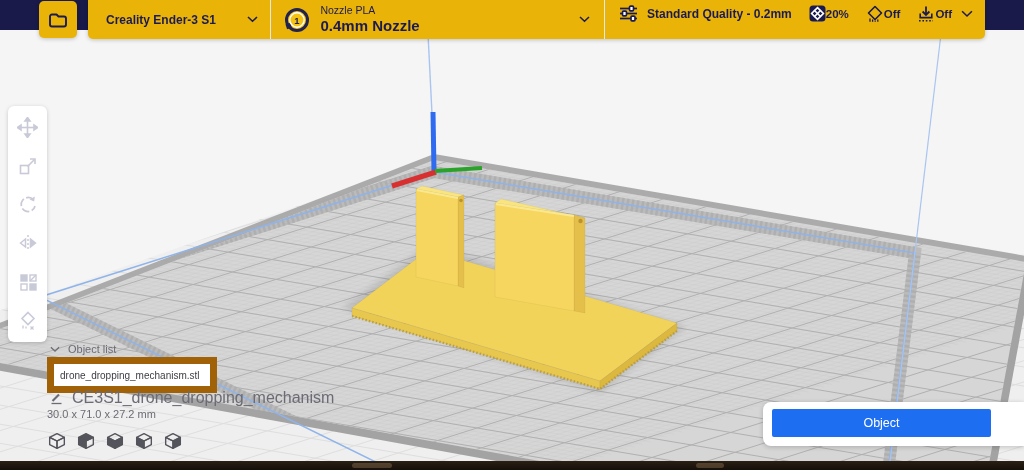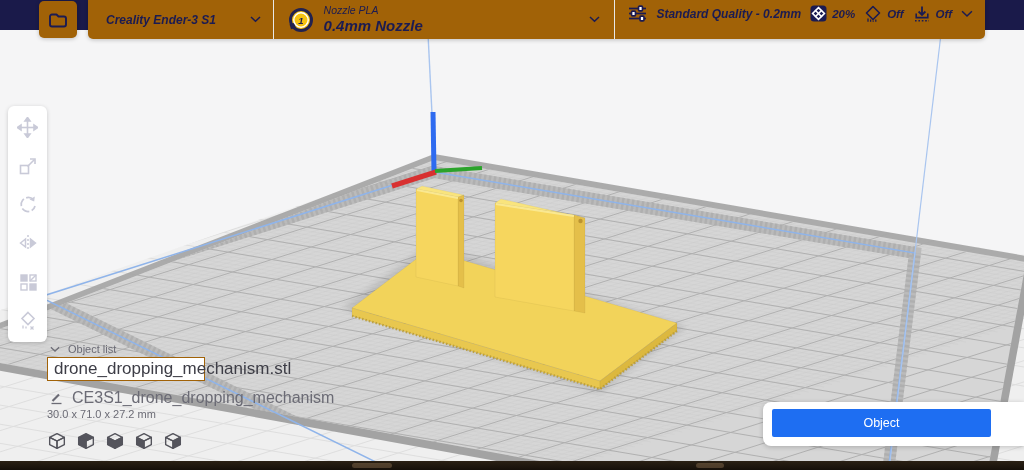--- a/index.html
+++ b/index.html
@@ -6,48 +6,48 @@
   body{
     width:1024px;height:470px;position:relative;overflow:hidden;
     background:#f5f5f6;
     font-family:"Liberation Sans", sans-serif;
     -webkit-font-smoothing:antialiased;
   }
   #scene{position:absolute;left:0;top:0;width:1024px;height:470px;}
 
   
   .topbar-strip{position:absolute;left:0;top:0;width:1024px;height:30px;background:#1a1a4a;}
-  .card{position:absolute;background:#a16207;border-radius:5px;box-shadow:0 1px 4px rgba(0,0,0,.22);font-style:italic;}
+  .card{position:absolute;background:#eab308;border-radius:5px;box-shadow:0 1px 4px rgba(0,0,0,.22);}
   .folder-btn{left:39px;top:1px;width:38px;height:37px;display:flex;align-items:center;justify-content:center;cursor:pointer;}
   .mainbar{left:88px;top:0;width:897px;height:39px;display:flex;align-items:stretch;border-radius:0 0 5px 5px;}
   .mainbar .section{display:flex;align-items:center;cursor:pointer;}
   .sep{width:1px;background:#e8e8e8;margin:0;}
   .printer-sel{width:173px;padding:0 12px 0 18px;justify-content:space-between;}
   .printer-label{font-size:12px;font-weight:700;color:#1b1b52;}
   .material-sel{width:349px;padding:0 14px 0 14px;}
   .mat-texts{display:flex;flex-direction:column;justify-content:center;margin-left:10px;line-height:1.25;}
   .mat-line1{font-size:10.5px;color:#1b1b52;}
   .mat-line2{font-size:15px;font-weight:700;color:#1b1b52;}
   .material-sel .chev{margin-left:auto;}
   .print-settings{flex:1;padding:0 12px 12px 14px;gap:9px;}
   .profile-label{font-size:12px;font-weight:700;color:#1b1b52;white-space:nowrap;}
   .ps-val{font-size:11.5px;font-weight:700;color:#1b1b52;}
-  .ps-group{display:flex;align-items:center;gap:5px;margin-left:0;}
+  .ps-group{display:flex;align-items:center;margin-left:8px;}
   .print-settings .chev{margin-left:auto;}
 
   
   .left-toolbar{position:absolute;left:8px;top:106px;width:39px;height:236px;background:#fff;border-radius:6px;
     box-shadow:0 1px 4px rgba(0,0,0,.18);display:flex;flex-direction:column;align-items:center;justify-content:space-around;padding:2px 0;box-sizing:border-box;}
   .tool-btn{width:36px;height:34px;display:flex;align-items:center;justify-content:center;cursor:pointer;border-radius:4px;}
 
   
   .objlist-header{position:absolute;left:50px;top:343px;display:flex;align-items:center;gap:8px;cursor:pointer;}
   .objlist-header span{font-size:11px;color:#6b6b75;}
-  .file-box{position:absolute;left:47px;top:357px;width:150px;height:22px;background:#fff;border:1px solid #a16207;
-    display:flex;align-items:center;padding-left:6px;font-size:17px;color:#3d3d46;cursor:text;text-align:center;}
+  .file-box{position:absolute;left:47px;top:357px;width:150px;height:22px;background:#fff;border:7px solid #a16207;
+    display:flex;align-items:center;padding-left:6px;font-size:10px;color:#3d3d46;cursor:text;text-align:center;}
   .proj-row{position:absolute;left:50px;top:389px;display:flex;align-items:center;gap:9px;cursor:pointer;}
   .proj-row span{font-size:16px;color:#6b6b75;}
   .dims{position:absolute;left:47px;top:408px;font-size:11px;color:#6b6b75;}
   .views-row{position:absolute;left:45px;top:428px;display:flex;gap:5px;}
   .view-btn{width:24px;height:26px;display:flex;align-items:center;justify-content:center;cursor:pointer;}
 
   
   .slice-panel{position:absolute;left:763px;top:402px;width:261px;height:44px;background:#fff;border-radius:8px 0 0 8px;
     box-shadow:0 1px 5px rgba(0,0,0,.2);}
   .slice-btn{position:absolute;left:9px;top:7px;width:219px;height:28px;background:#1e6ef2;border-radius:2px;border:none;

